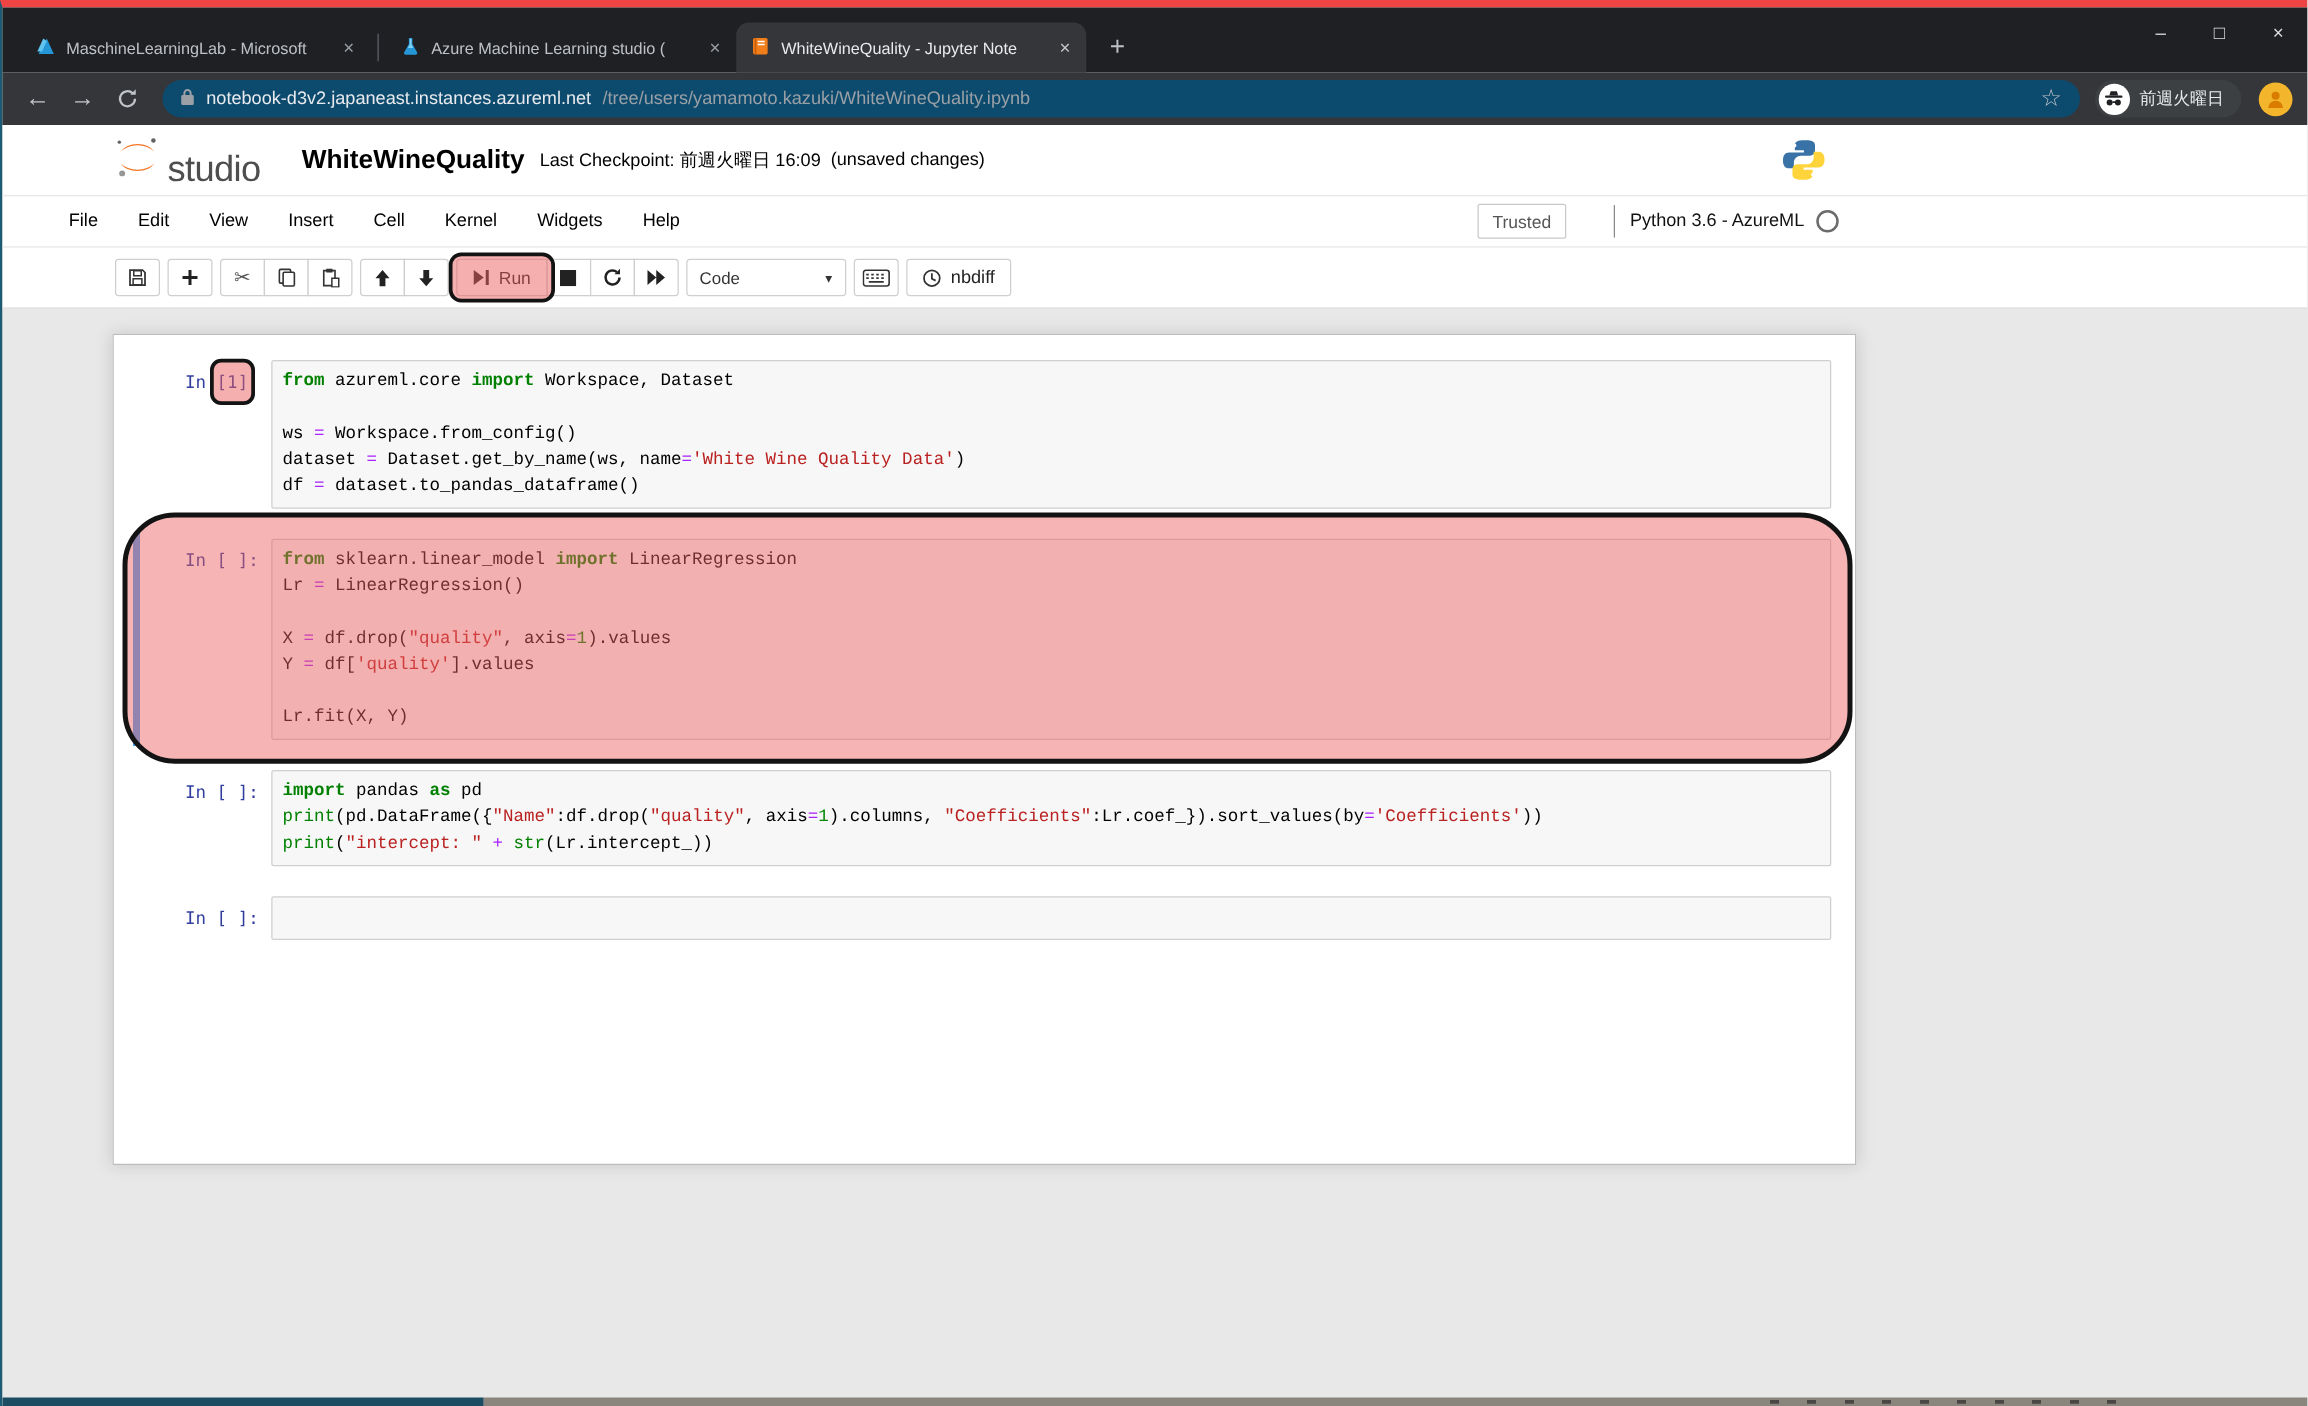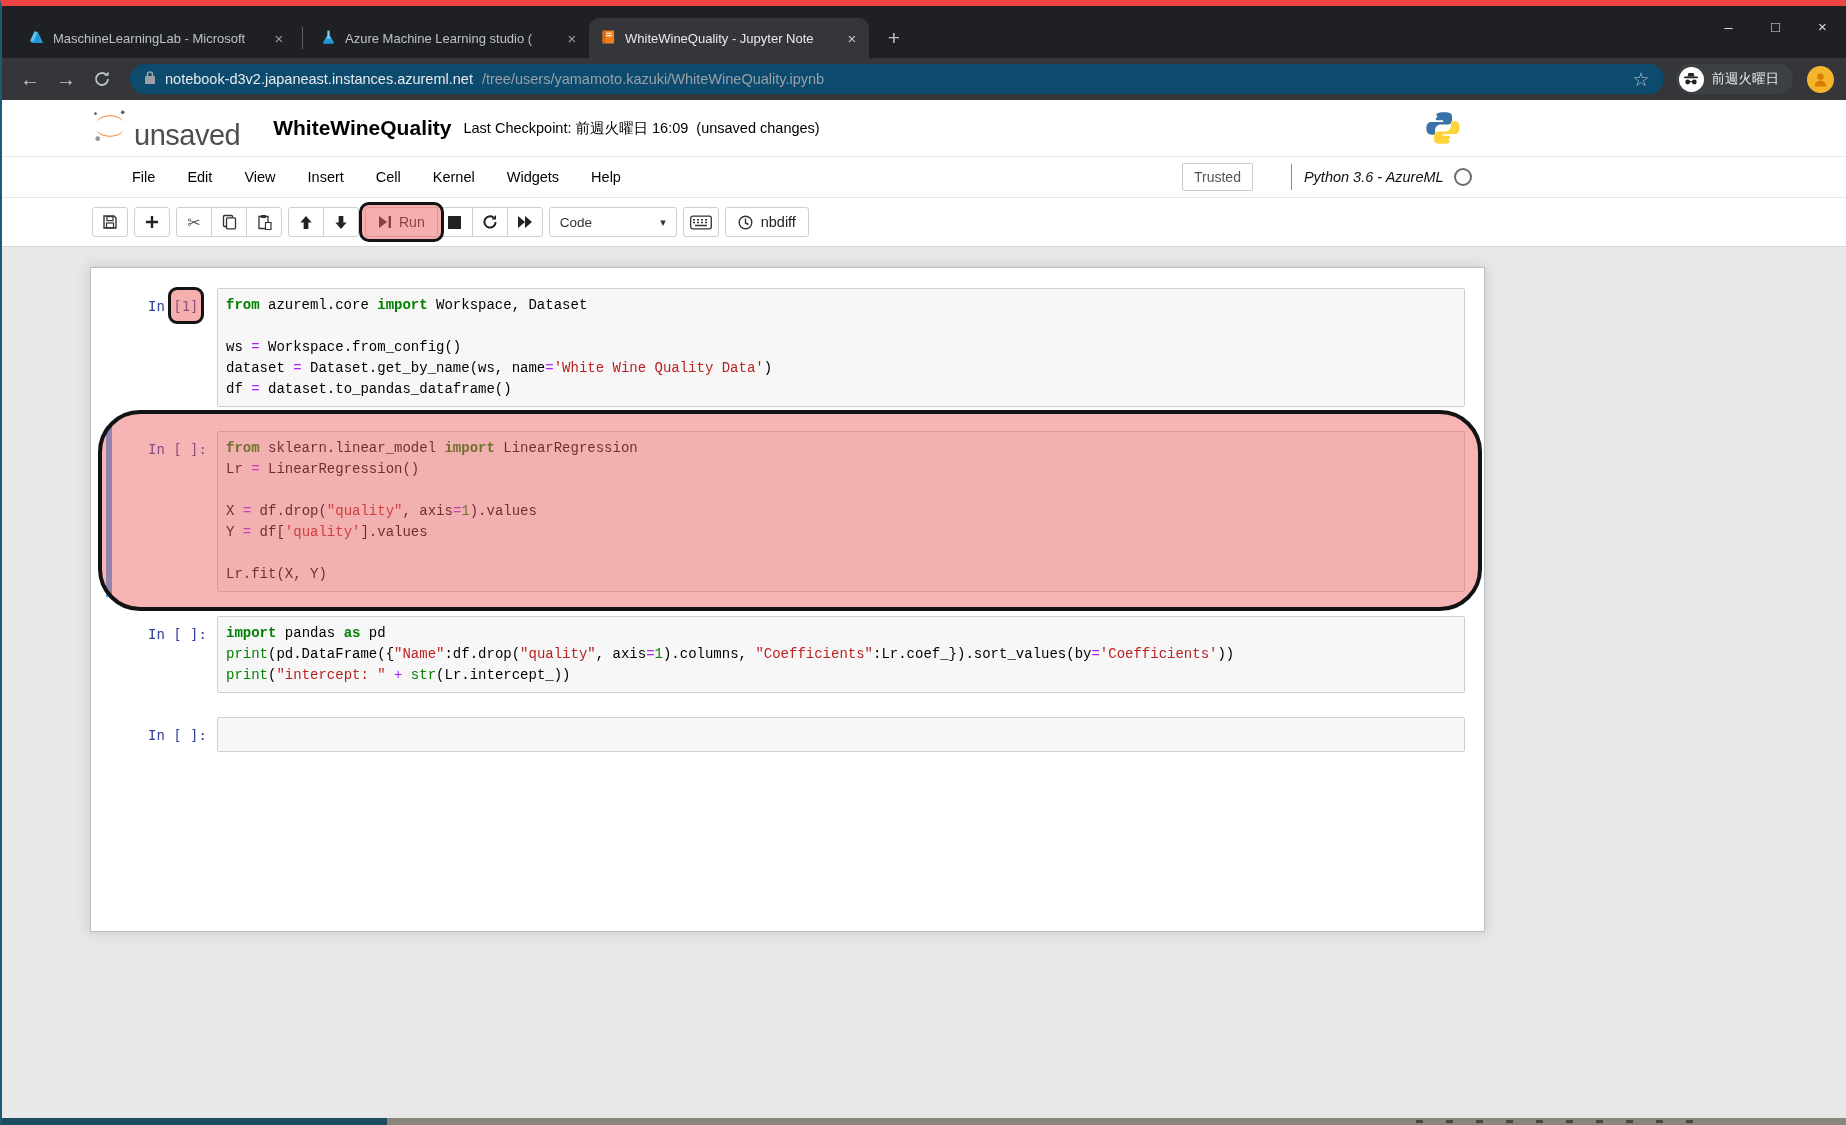--- a/index.html
+++ b/index.html
@@ -43,26 +43,26 @@
   .jheader{height:56px;background:#fff;position:relative;display:flex;align-items:center;padding-left:88px;}
   .jlogo{display:flex;align-items:flex-end;gap:4px;}
   .jlogo-text{font-size:29px;color:#4e4e4e;letter-spacing:-0.5px;line-height:1;}
   .nb-title{font-size:21px;color:#000;margin-left:33px;font-weight:bold;}
   .checkpoint{font-size:14.5px;color:#000;margin-left:12px;}
   .unsaved{font-size:14.5px;color:#000;margin-left:8px;}
   .pylogo{position:absolute;left:1422px;top:9px;}
 
   
   .menubar{height:40px;background:#fff;border-top:1px solid #e7e7e7;border-bottom:1px solid #e7e7e7;
-           display:flex;align-items:center;padding-left:114px;position:relative;}
+           display:flex;align-items:center;padding-left:37px;position:relative;}
   .menu-item{padding:0 16px;font-size:14.5px;color:#000;}
   .menu-right{position:absolute;left:1180px;top:0;height:100%;display:flex;align-items:center;}
   .trusted{border:1px solid #c9c9c9;border-radius:2px;padding:5px 11px;font-size:14px;color:#555;background:#fff;}
   .kernel-sep{width:1px;height:26px;background:#8a8a8a;margin-left:38px;}
-  .kernel-name{font-size:14.5px;color:#111;margin-left:12px;font-style:italic;}
+  .kernel-name{font-size:14.5px;color:#111;margin-left:12px;}
   .kernel-ind{width:14px;height:14px;border:2px solid #6b6b6b;border-radius:50%;margin-left:10px;}
 
   
   .toolbar{height:48px;background:#fff;display:flex;align-items:center;gap:6px;padding-left:90px;
            border-bottom:1px solid #d8d8d8;}
   .tgroup{display:flex;}
   .tbtn{height:30px;min-width:36px;background:#fff;border:1px solid #cfcfcf;border-radius:3px;
         display:flex;align-items:center;justify-content:center;box-sizing:border-box;padding:0 6px;}
   .tgroup .tbtn{border-radius:0;margin-left:-1px;}
   .tgroup .tbtn:first-child{border-radius:3px 0 0 3px;margin-left:0;}
@@ -196,21 +196,21 @@
     <div class="jlogo">
       <span>
         <svg width="40" height="40" viewBox="0 0 44 44">
           <path d="M7 17 A17 13 0 0 1 37 17 A20 17 0 0 0 7 17 Z" fill="#F37726"></path>
           <path d="M7 27 A17 13 0 0 0 37 27 A20 17 0 0 1 7 27 Z" fill="#F37726"></path>
           <circle cx="8.5" cy="36" r="2.6" fill="#989798"></circle>
           <circle cx="36" cy="7" r="2" fill="#616262"></circle>
           <circle cx="6" cy="8.5" r="1.5" fill="#616262"></circle>
         </svg>
       </span>
-      <span class="jlogo-text">unsaved</span>
+      <span class="jlogo-text">studio</span>
     </div>
     <span class="nb-title">WhiteWineQuality</span>
     <span class="checkpoint">Last Checkpoint: 前週火曜日 16:09</span>
     <span class="unsaved">(unsaved changes)</span>
     <span class="pylogo">
       <svg width="38" height="38" viewBox="0 0 48 48">
         <path fill="#3872A6" d="M23.8 4c-5 0-8.8 1.2-8.8 5v5.2h9.2v2.2H9.2C5 16.4 3 19.6 3 24.4s2 8 6.2 8h4.8v-5.8c0-4 3.2-7 7.2-7h9c3 0 5.2-2.2 5.2-5.2V9c0-3.8-4.1-5-8.8-5h-2.8z"></path>
         <circle cx="14.6" cy="9.4" r="2" fill="#fff"></circle>
         <path fill="#FFD43B" d="M24.2 44c5 0 8.8-1.2 8.8-5v-5.2h-9.2v-2.2h15c4.2 0 6.2-3.2 6.2-8s-2-8-6.2-8H34v5.8c0 4-3.2 7-7.2 7h-9c-3 0-5.2 2.2-5.2 5.2V39c0 3.8 4.1 5 8.8 5h2.8z"></path>
         <circle cx="33.4" cy="38.6" r="2" fill="#fff"></circle>

